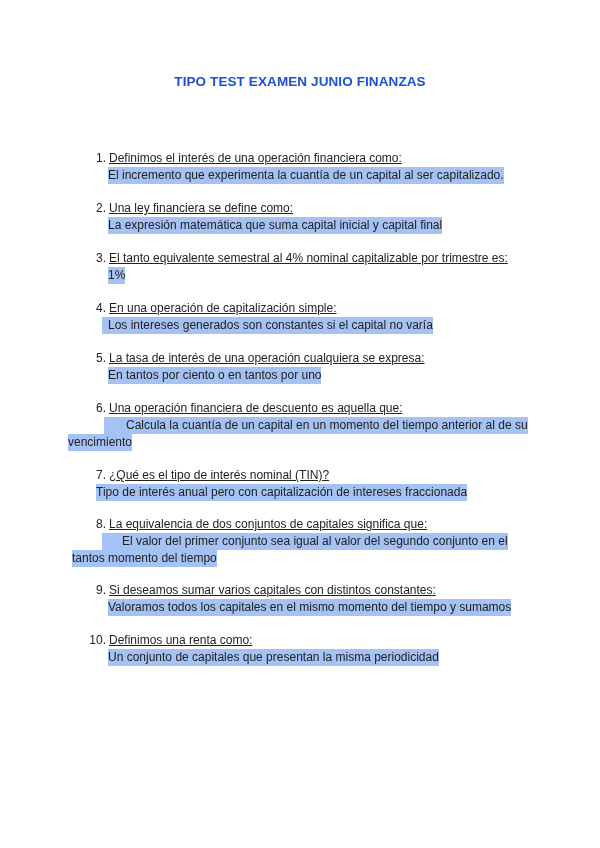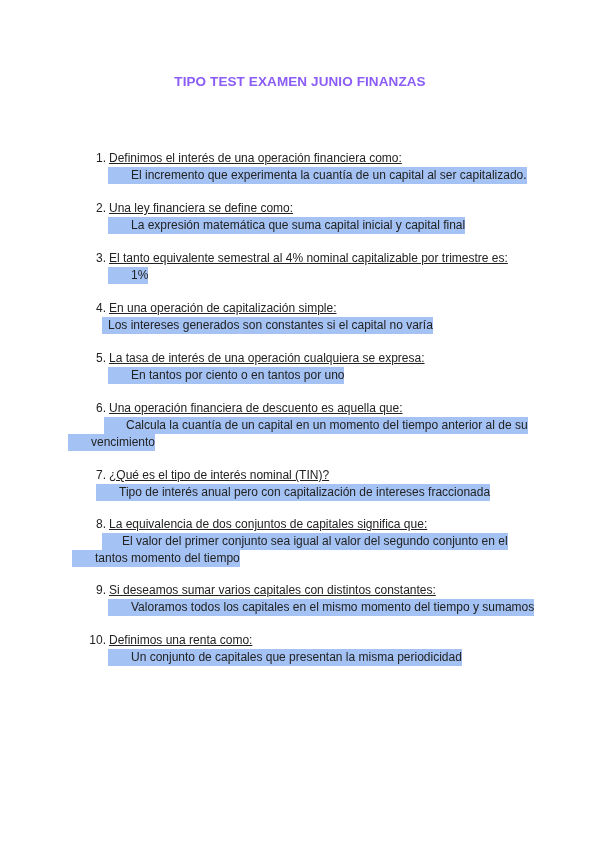--- a/index.html
+++ b/index.html
@@ -23,21 +23,21 @@
       background: #ffffff;
     }
     .title {
       position: absolute;
       top: 74px;
       left: 0;
       width: 600px;
       text-align: center;
       font-size: 13.5px;
       font-weight: bold;
-      color: #8b5cf6;
+      color: #1d4ed8;
       letter-spacing: 0.1px;
     }
     .q {
       position: absolute;
       left: 0;
       width: 600px;
       font-size: 12px;
       line-height: 17px;
     }
     .q .num {
@@ -52,21 +52,20 @@
       white-space: nowrap;
       text-decoration: underline;
     }
     .ans {
       position: absolute;
       top: 17px;
       white-space: nowrap;
     }
     .hl {
       background: #a4c2f4;
-      padding-left: 23px;
     }
   </style>
 </head>
 <body>
 
 <div class="page">
 
   <div class="title">TIPO TEST EXAMEN JUNIO FINANZAS</div>
 
   <div class="q" style="top:150px">

